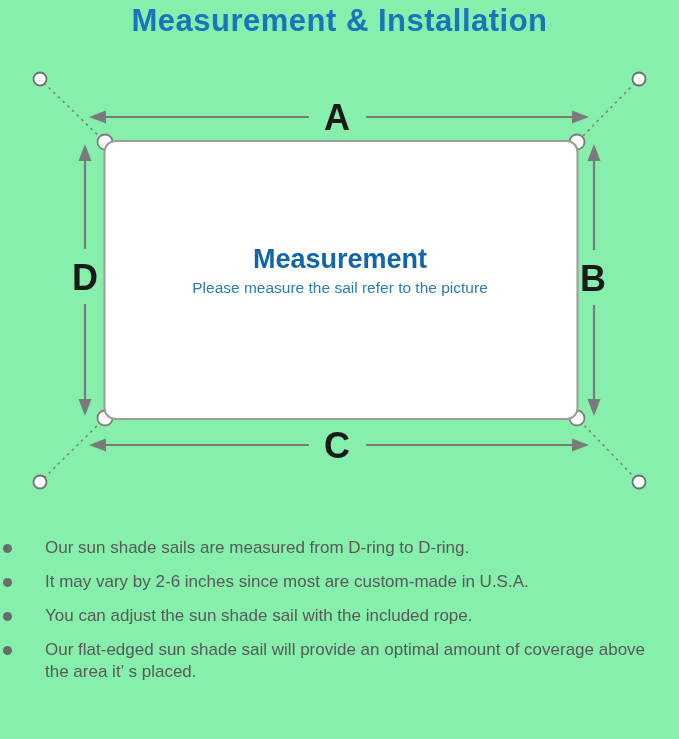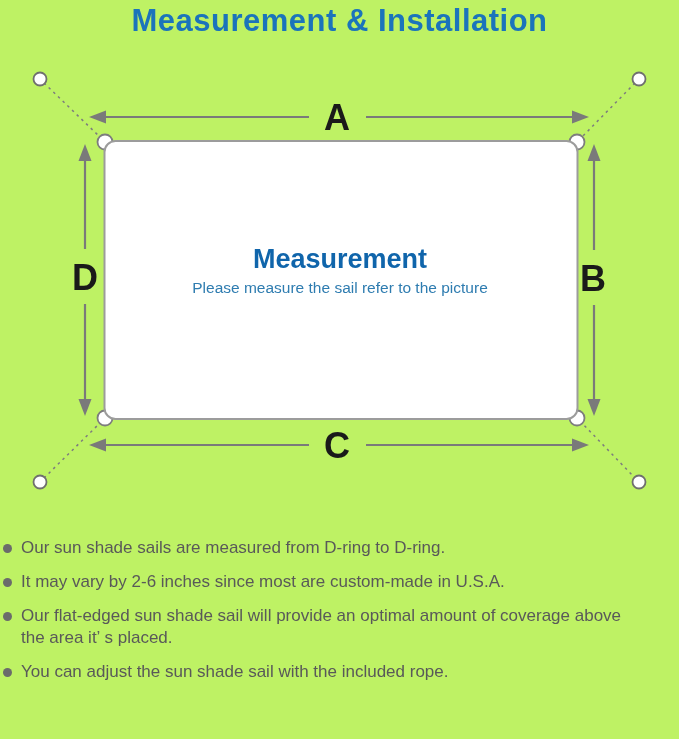--- a/index.html
+++ b/index.html
@@ -10,21 +10,21 @@
   body {
     width: 679px;
     height: 739px;
     font-family: "Liberation Sans", sans-serif;
     position: relative;
     overflow: hidden;
   }
   .page {
     position: absolute;
     inset: 0;
-    background: #bef264;
+    background: #86efac;
   }
   .title {
     position: absolute;
     top: 3px;
     left: 0;
     width: 100%;
     text-align: center;
     font-size: 31px;
     font-weight: bold;
     letter-spacing: 0.5px;
@@ -70,20 +70,21 @@
   .bullet .dot {
     flex: none;
     width: 9px;
     height: 9px;
     margin-top: 7px;
     border-radius: 50%;
     background: #6b6b6b;
   }
   .bullet .btext {
     white-space: pre-line;
+    margin-left: 24px;
   }
 </style>
 </head>
 <body>
 
 <div class="page">
 
   <div class="title">Measurement &amp; Installation</div>
 
   <svg class="diagram" width="679" height="460" viewBox="0 60 679 460" xmlns="http://www.w3.org/2000/svg">
@@ -151,22 +152,22 @@
     <div class="bullet">
       <span class="dot"></span>
       <span class="btext">Our sun shade sails are measured from D-ring to D-ring.</span>
     </div>
     <div class="bullet">
       <span class="dot"></span>
       <span class="btext">It may vary by 2-6 inches since most are custom-made in U.S.A.</span>
     </div>
     <div class="bullet">
       <span class="dot"></span>
-      <span class="btext">Our flat-edged sun shade sail will provide an optimal amount of coverage above
-the area it’ s placed.</span>
+      <span class="btext">You can adjust the sun shade sail with the included rope.</span>
     </div>
     <div class="bullet">
       <span class="dot"></span>
-      <span class="btext">You can adjust the sun shade sail with the included rope.</span>
+      <span class="btext">Our flat-edged sun shade sail will provide an optimal amount of coverage above
+the area it’ s placed.</span>
     </div>
   </div>
 
 </div>
 
 </body></html>

